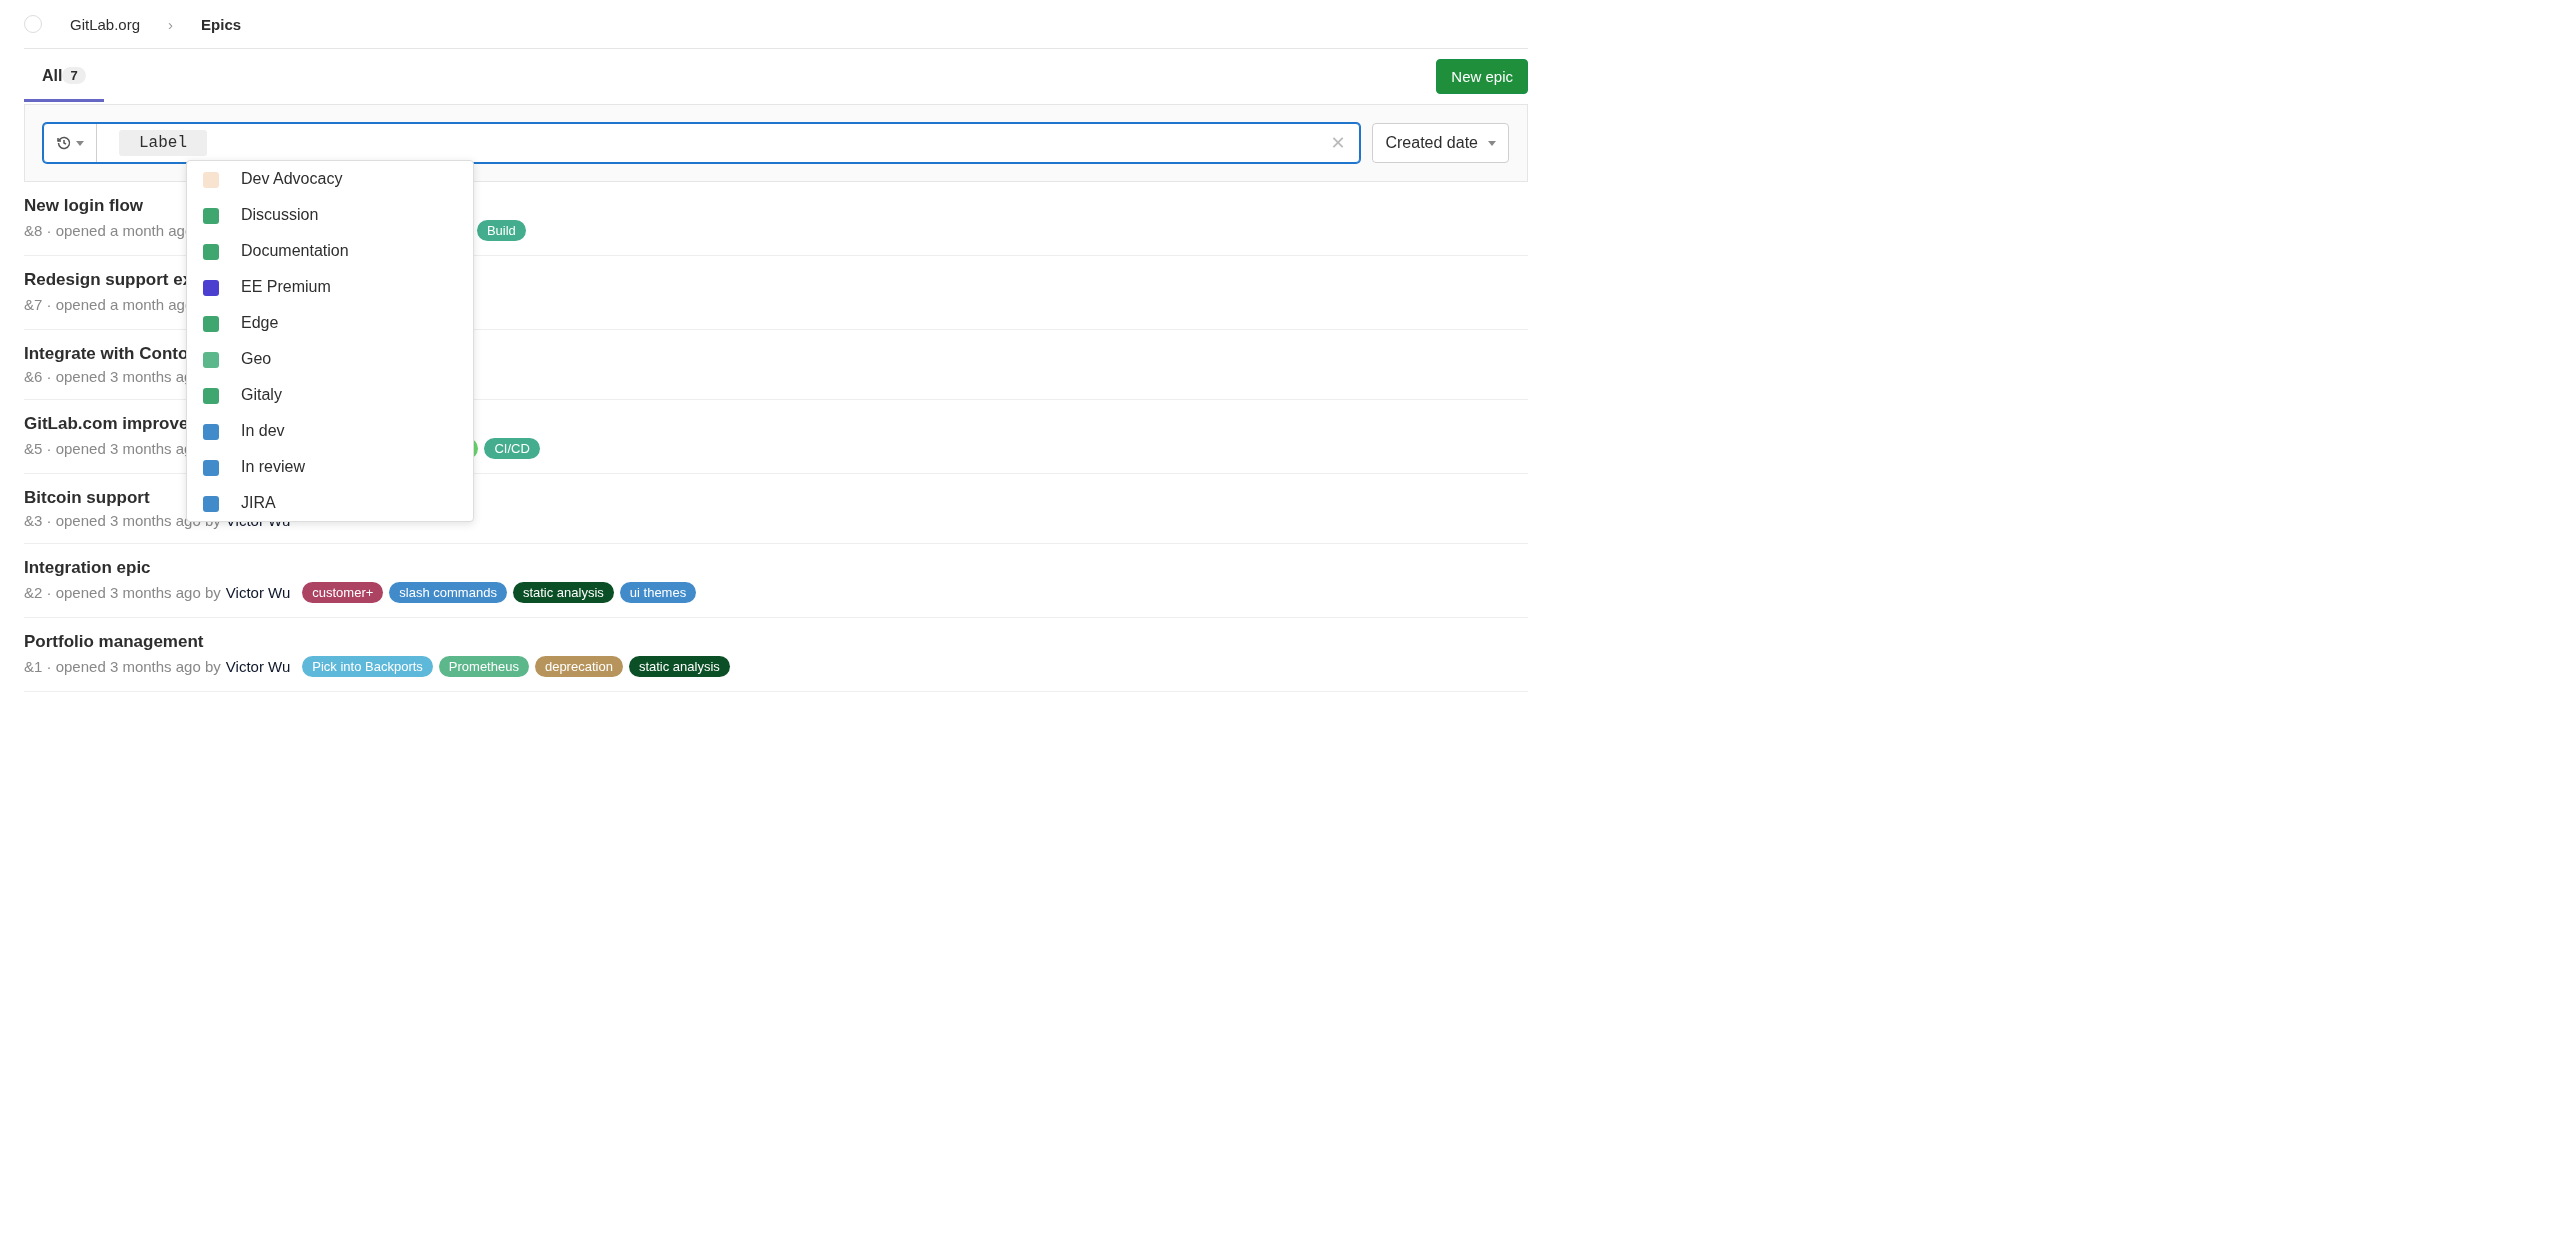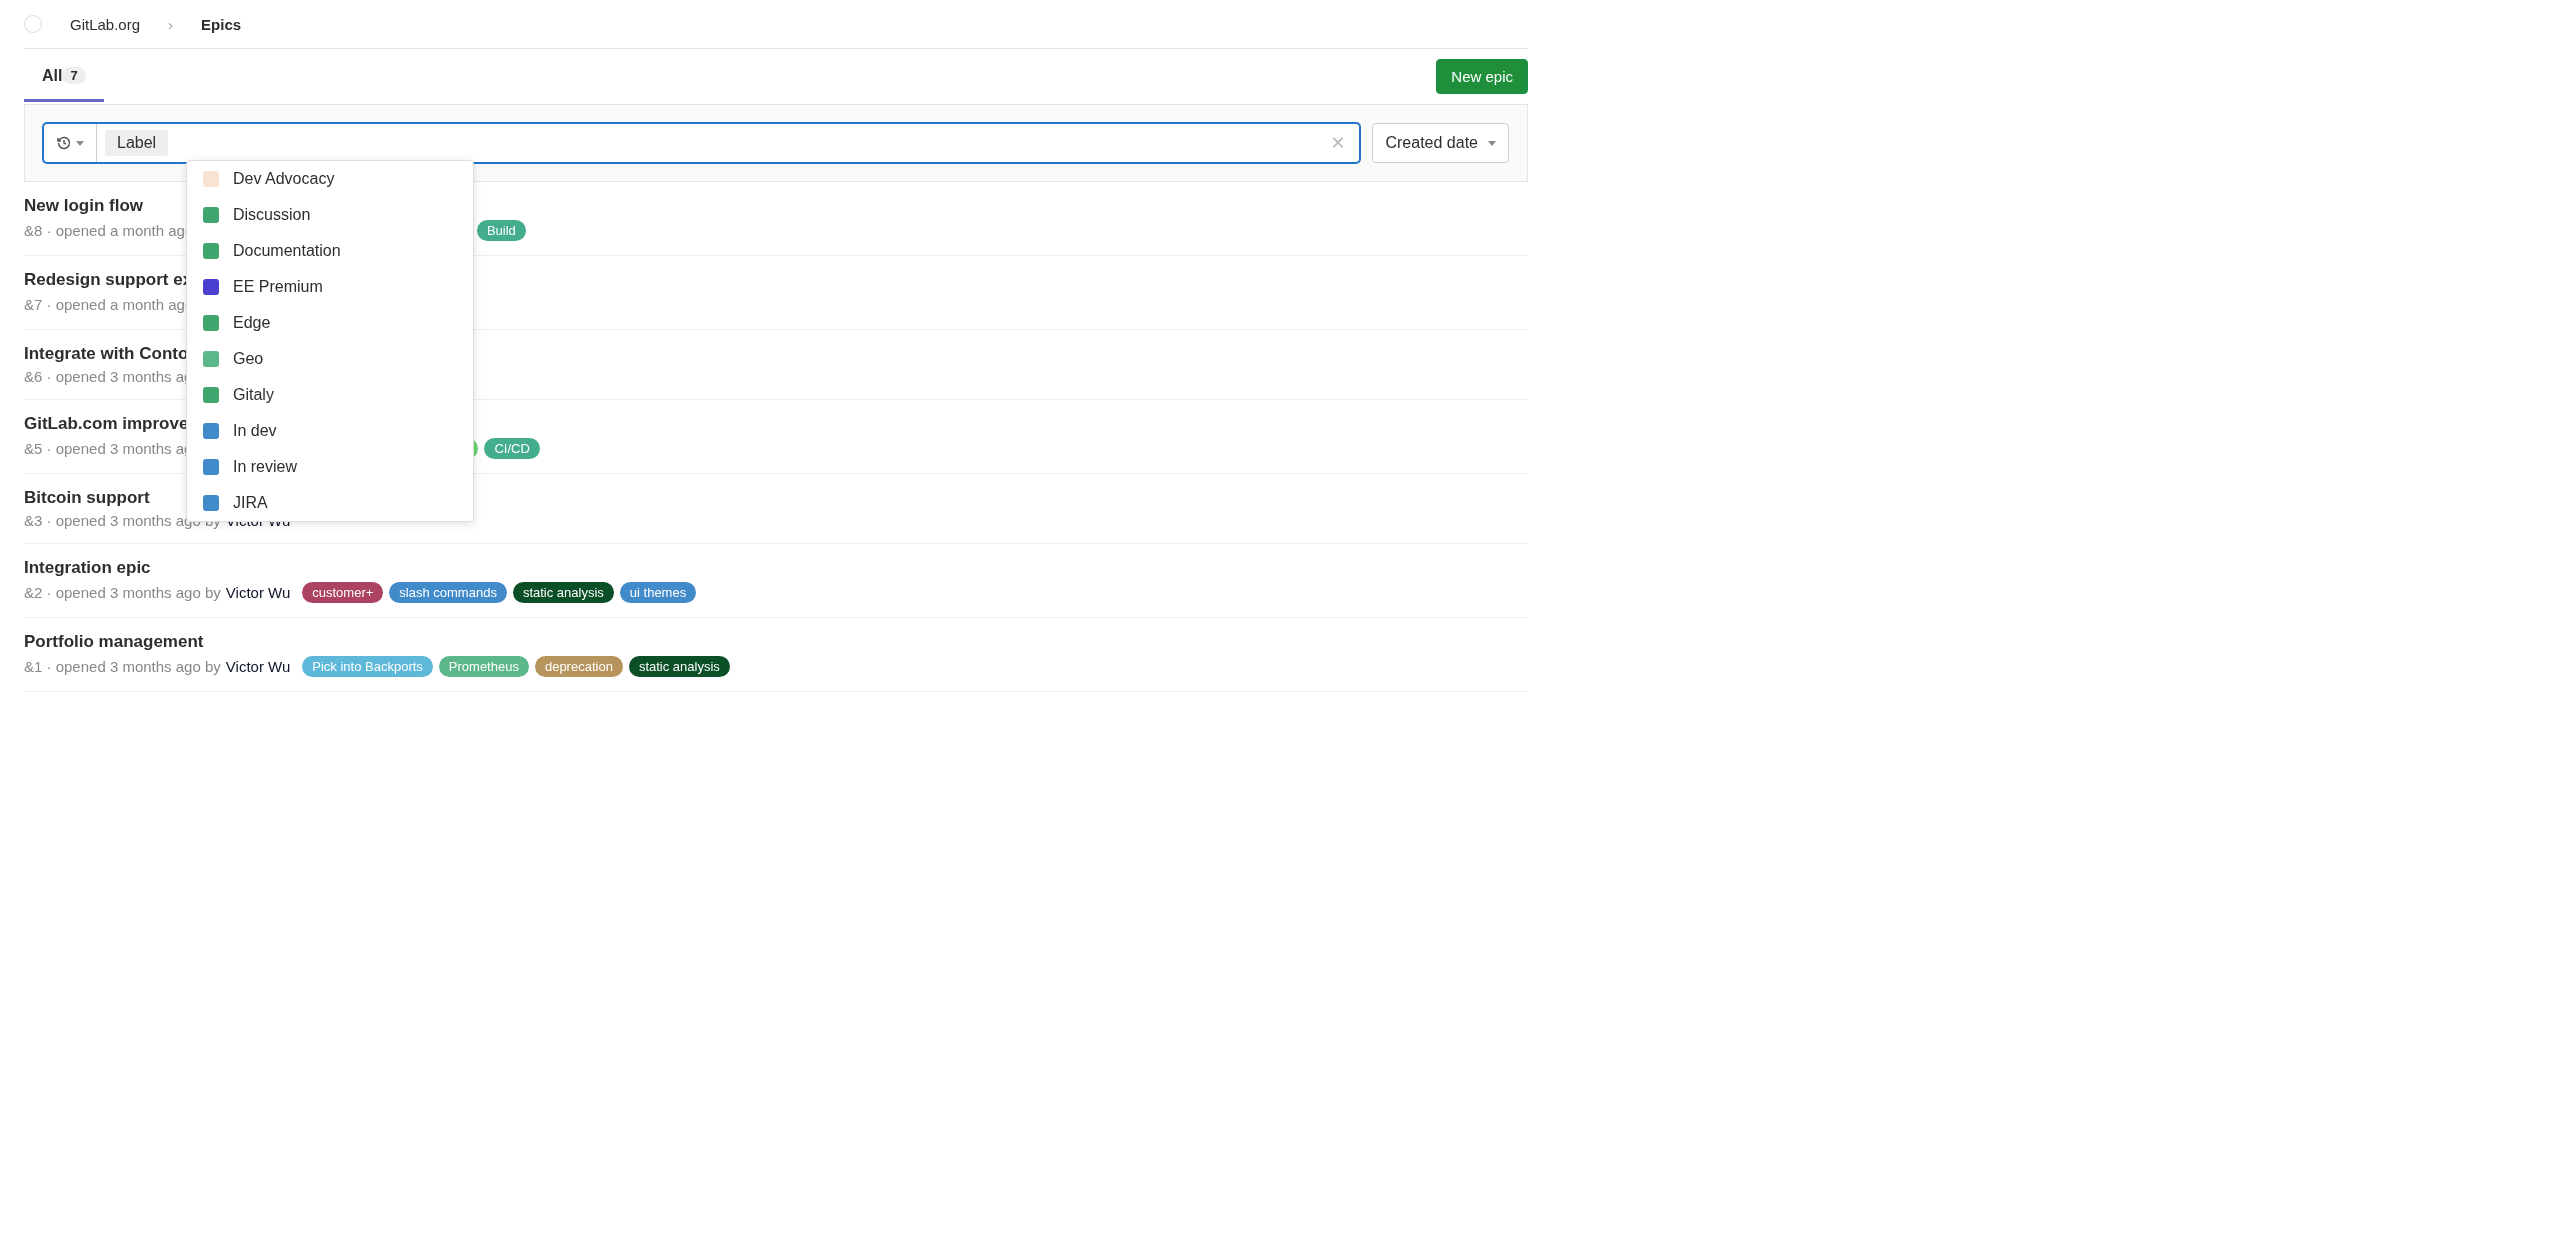--- a/index.html
+++ b/index.html
@@ -62,21 +62,21 @@
   }
   .history-btn {
     display: flex; align-items: center; justify-content: center; gap: 4px;
     padding: 0 12px; height: 100%;
     border-right: 1px solid #cfcfcf;
     cursor: pointer; color: #555;
   }
   .history-btn svg { width: 16px; height: 16px; }
   .chip {
     background: #eee; color: #2e2e2e; border-radius: 3px;
-    padding: 4px 12px; margin-left: 8px; font-size: 16px;
+    padding: 4px 20px; margin-left: 22px; font-size: 16px; font-family: Liberation Mono, monospace;
   }
   .filter-input {
     flex: 1; border: none; outline: none; font-size: 16px; padding: 0 8px;
     height: 100%;
   }
   .clear-btn {
     padding: 0 14px; color: #bbb; font-size: 18px; cursor: pointer;
   }
   .sort-dropdown {
     background: #fff; border: 1px solid #cfcfcf; border-radius: 4px;
@@ -86,21 +86,21 @@
 
   .dropdown {
     position: absolute;
     top: 55px; left: 161px;
     width: 288px; max-height: 378px; overflow: hidden;
     background: #fff; border: 1px solid #ddd; border-radius: 4px;
     box-shadow: 0 2px 8px rgba(0,0,0,0.12);
     z-index: 100;
   }
   .dropdown-item {
-    display: flex; align-items: center; gap: 14px;
+    display: flex; align-items: flex-end; gap: 22px;
     padding: 9px 16px; font-size: 16px; cursor: pointer;
   }
   .swatch { width: 16px; height: 16px; border-radius: 3px; flex-shrink: 0; }
 
   .epic-list { }
   .epic-item {
     padding: 14px 0; border-bottom: 1px solid #eee;
   }
   .epic-title { font-size: 17px; font-weight: 600; color: #2e2e2e; }
   .epic-meta-row { display: flex; align-items: center; flex-wrap: wrap; gap: 0; margin-top: 4px; }

